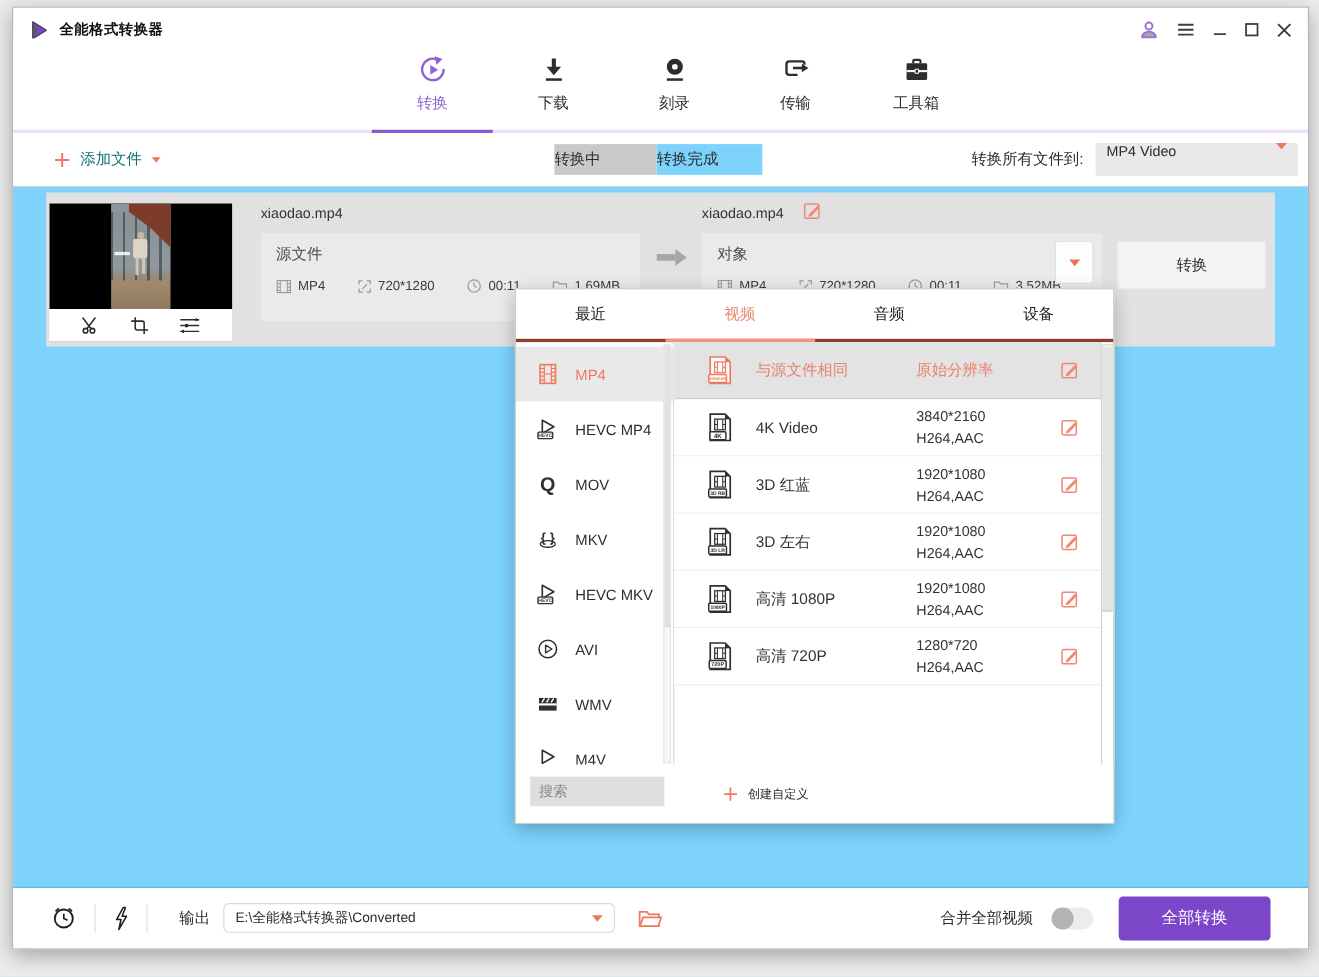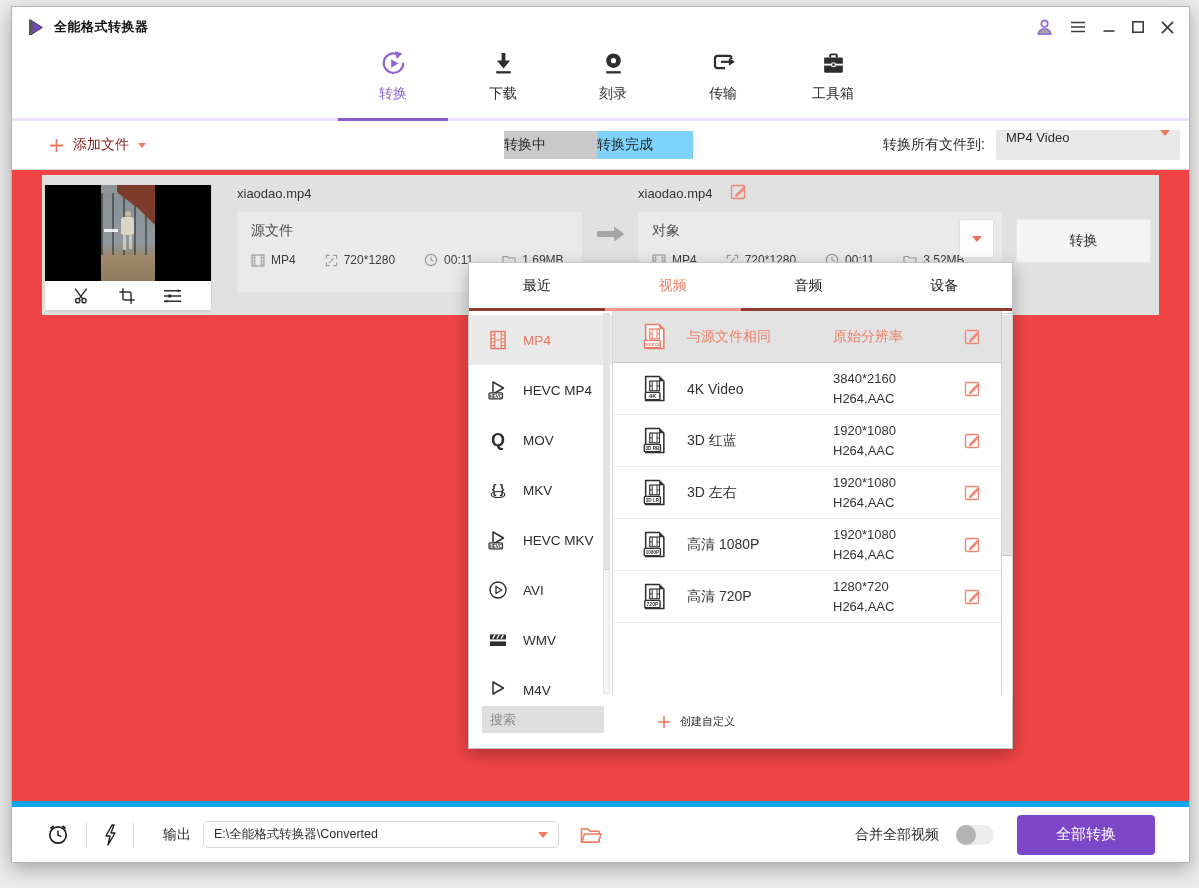--- a/index.html
+++ b/index.html
@@ -17,32 +17,32 @@
   
   .nav{position:absolute;left:0;top:28px;right:0;height:83px;background:#fff;border-bottom:3px solid #eae1f7}
   .nav-tabs{position:absolute;left:326px;top:0;height:100%;display:flex}
   .nav-tab{width:110px;display:flex;flex-direction:column;align-items:center;justify-content:center;gap:8px;cursor:pointer;position:relative}
   .nav-tab .lbl{font-size:14px;color:#2d2d2d}
   .nav-tab.active .lbl{color:#8f62d6}
   .nav-tab.active::after{content:"";position:absolute;left:0;right:0;bottom:-3px;height:3px;background:#8a5ad0}
   
   .toolbar{position:absolute;left:0;top:114px;right:0;height:48px;background:#fff;border-bottom:1px solid #d4d4d4}
   .tool-group{position:absolute;top:0;height:100%;display:flex;align-items:center;gap:9px;cursor:pointer}
-  .tool-group .t-lbl{font-size:14px;color:#7f1d1d}
+  .tool-group .t-lbl{font-size:14px;color:#0f766e}
   .caret{width:0;height:0;border-left:4px solid transparent;border-right:4px solid transparent;border-top:5px solid #ee7961}
   .queue-tab{position:absolute;top:10px;height:28px;display:flex;align-items:center;justify-content:flex-start;
              font-size:14px;color:#2b2b2b;cursor:pointer}
   .qt-active{left:492px;width:93px;background:#c9c9c9}
   .qt-idle{left:585px;width:96px;background:#7dd3fc}
   .convert-to-label{position:absolute;right:204px;top:0;height:100%;display:flex;align-items:center;font-size:14px;color:#2b2b2b}
   .convert-to-box{position:absolute;left:984px;top:9px;width:164px;height:30px;background:#e9e9e9;display:flex;
                   padding:0 10px;font-size:13px;color:#2b2b2b;cursor:pointer;border-radius:2px}
   .convert-to-box .caret{margin-left:auto;border-top-width:6px;border-left-width:5px;border-right-width:5px}
   
-  .content{position:absolute;left:0;top:163px;right:0;bottom:55px;background:#ef4444;overflow:hidden}
+  .content{position:absolute;left:0;top:163px;right:0;bottom:55px;background:#7dd3fc;overflow:hidden}
   .file-strip{position:absolute;left:30px;top:5px;width:1117px;height:140px;background:#e1e1e1}
   .thumb-card{position:absolute;left:33px;top:15px;width:166px;height:125px;background:#fff;box-shadow:0 1px 2px rgba(0,0,0,.15)}
   .thumb-img{position:relative;width:166px;height:96px;background:#000;overflow:hidden}
   .photo{position:absolute;left:56px;top:0;width:54px;height:96px;background:linear-gradient(180deg,#8d9398 0%,#979ea3 60%,#a28a6d 72%,#8f7a5f 100%)}
   .photo .brick{position:absolute;right:0;top:0;width:38px;height:40px;background:#7d3c2b;
                 clip-path:polygon(18% 0,100% 0,100% 100%,55% 58%,0 18%,0 0)}
   .photo .glass{position:absolute;left:0;top:8px;width:100%;height:62px;
                 background:repeating-linear-gradient(90deg,rgba(35,42,48,.55) 0 2px,rgba(120,135,140,.25) 2px 11px)}
   .photo .mark{position:absolute;left:3px;top:44px;width:14px;height:3px;background:rgba(255,255,255,.85)}
   .photo .head{position:absolute;left:24px;top:26px;width:6px;height:6px;border-radius:50%;background:#c9b6a2}
@@ -88,21 +88,21 @@
   .p-edit{cursor:pointer;display:flex}
   .r-scroll{position:absolute;left:532px;top:50px;width:12px;height:384px;background:#fff;border:1px solid #cfcfcf;box-sizing:border-box}
   .r-thumb{position:absolute;left:0;top:1px;width:100%;height:240px;background:#e3e3e3;border-bottom:1px solid #c9c9c9}
   .p-bottom{position:absolute;left:0;bottom:0;right:0;height:53px;background:#fff}
   .search-box{position:absolute;left:13px;top:11px;width:122px;height:27px;background:#dedede;border:none;outline:none;
               padding:0 8px;font-size:13px;color:#555;font-family:inherit;box-sizing:border-box}
   .search-box::placeholder{color:#8a8a8a}
   .create-custom{position:absolute;left:188px;top:0;height:100%;display:flex;align-items:center;gap:9px;cursor:pointer}
   .create-custom .cc-lbl{font-size:11px;color:#2d2d2d}
   
-  .bottombar{position:absolute;left:0;right:0;bottom:0;height:55px;background:#fff;border-top:6px solid #0ea5e9;
+  .bottombar{position:absolute;left:0;right:0;bottom:0;height:55px;background:#fff;border-top:1px solid #0ea5e9;
              display:flex;align-items:center}
   .bb-divider{width:1px;height:26px;background:#ddd}
   .out-label{font-size:14px;color:#2b2b2b}
   .path-box{width:356px;height:27px;border:1px solid #d9d9d9;border-radius:5px;background:#fff;display:flex;
             align-items:center;padding:0 10px;font-size:12.5px;color:#2b2b2b;cursor:pointer;box-sizing:border-box}
   .path-box .caret{margin-left:auto;border-top-width:6px;border-left-width:5px;border-right-width:5px}
   .merge-label{font-size:14px;color:#2b2b2b}
   .toggle{width:38px;height:20px;border-radius:10px;background:#ececec;position:relative;cursor:pointer}
   .toggle .knob{position:absolute;left:0;top:0;width:20px;height:20px;border-radius:50%;background:#b3b3b3}
   .convert-all-btn{width:138px;height:40px;background:#7b46c8;border-radius:4px;color:#fff;font-size:15px;

